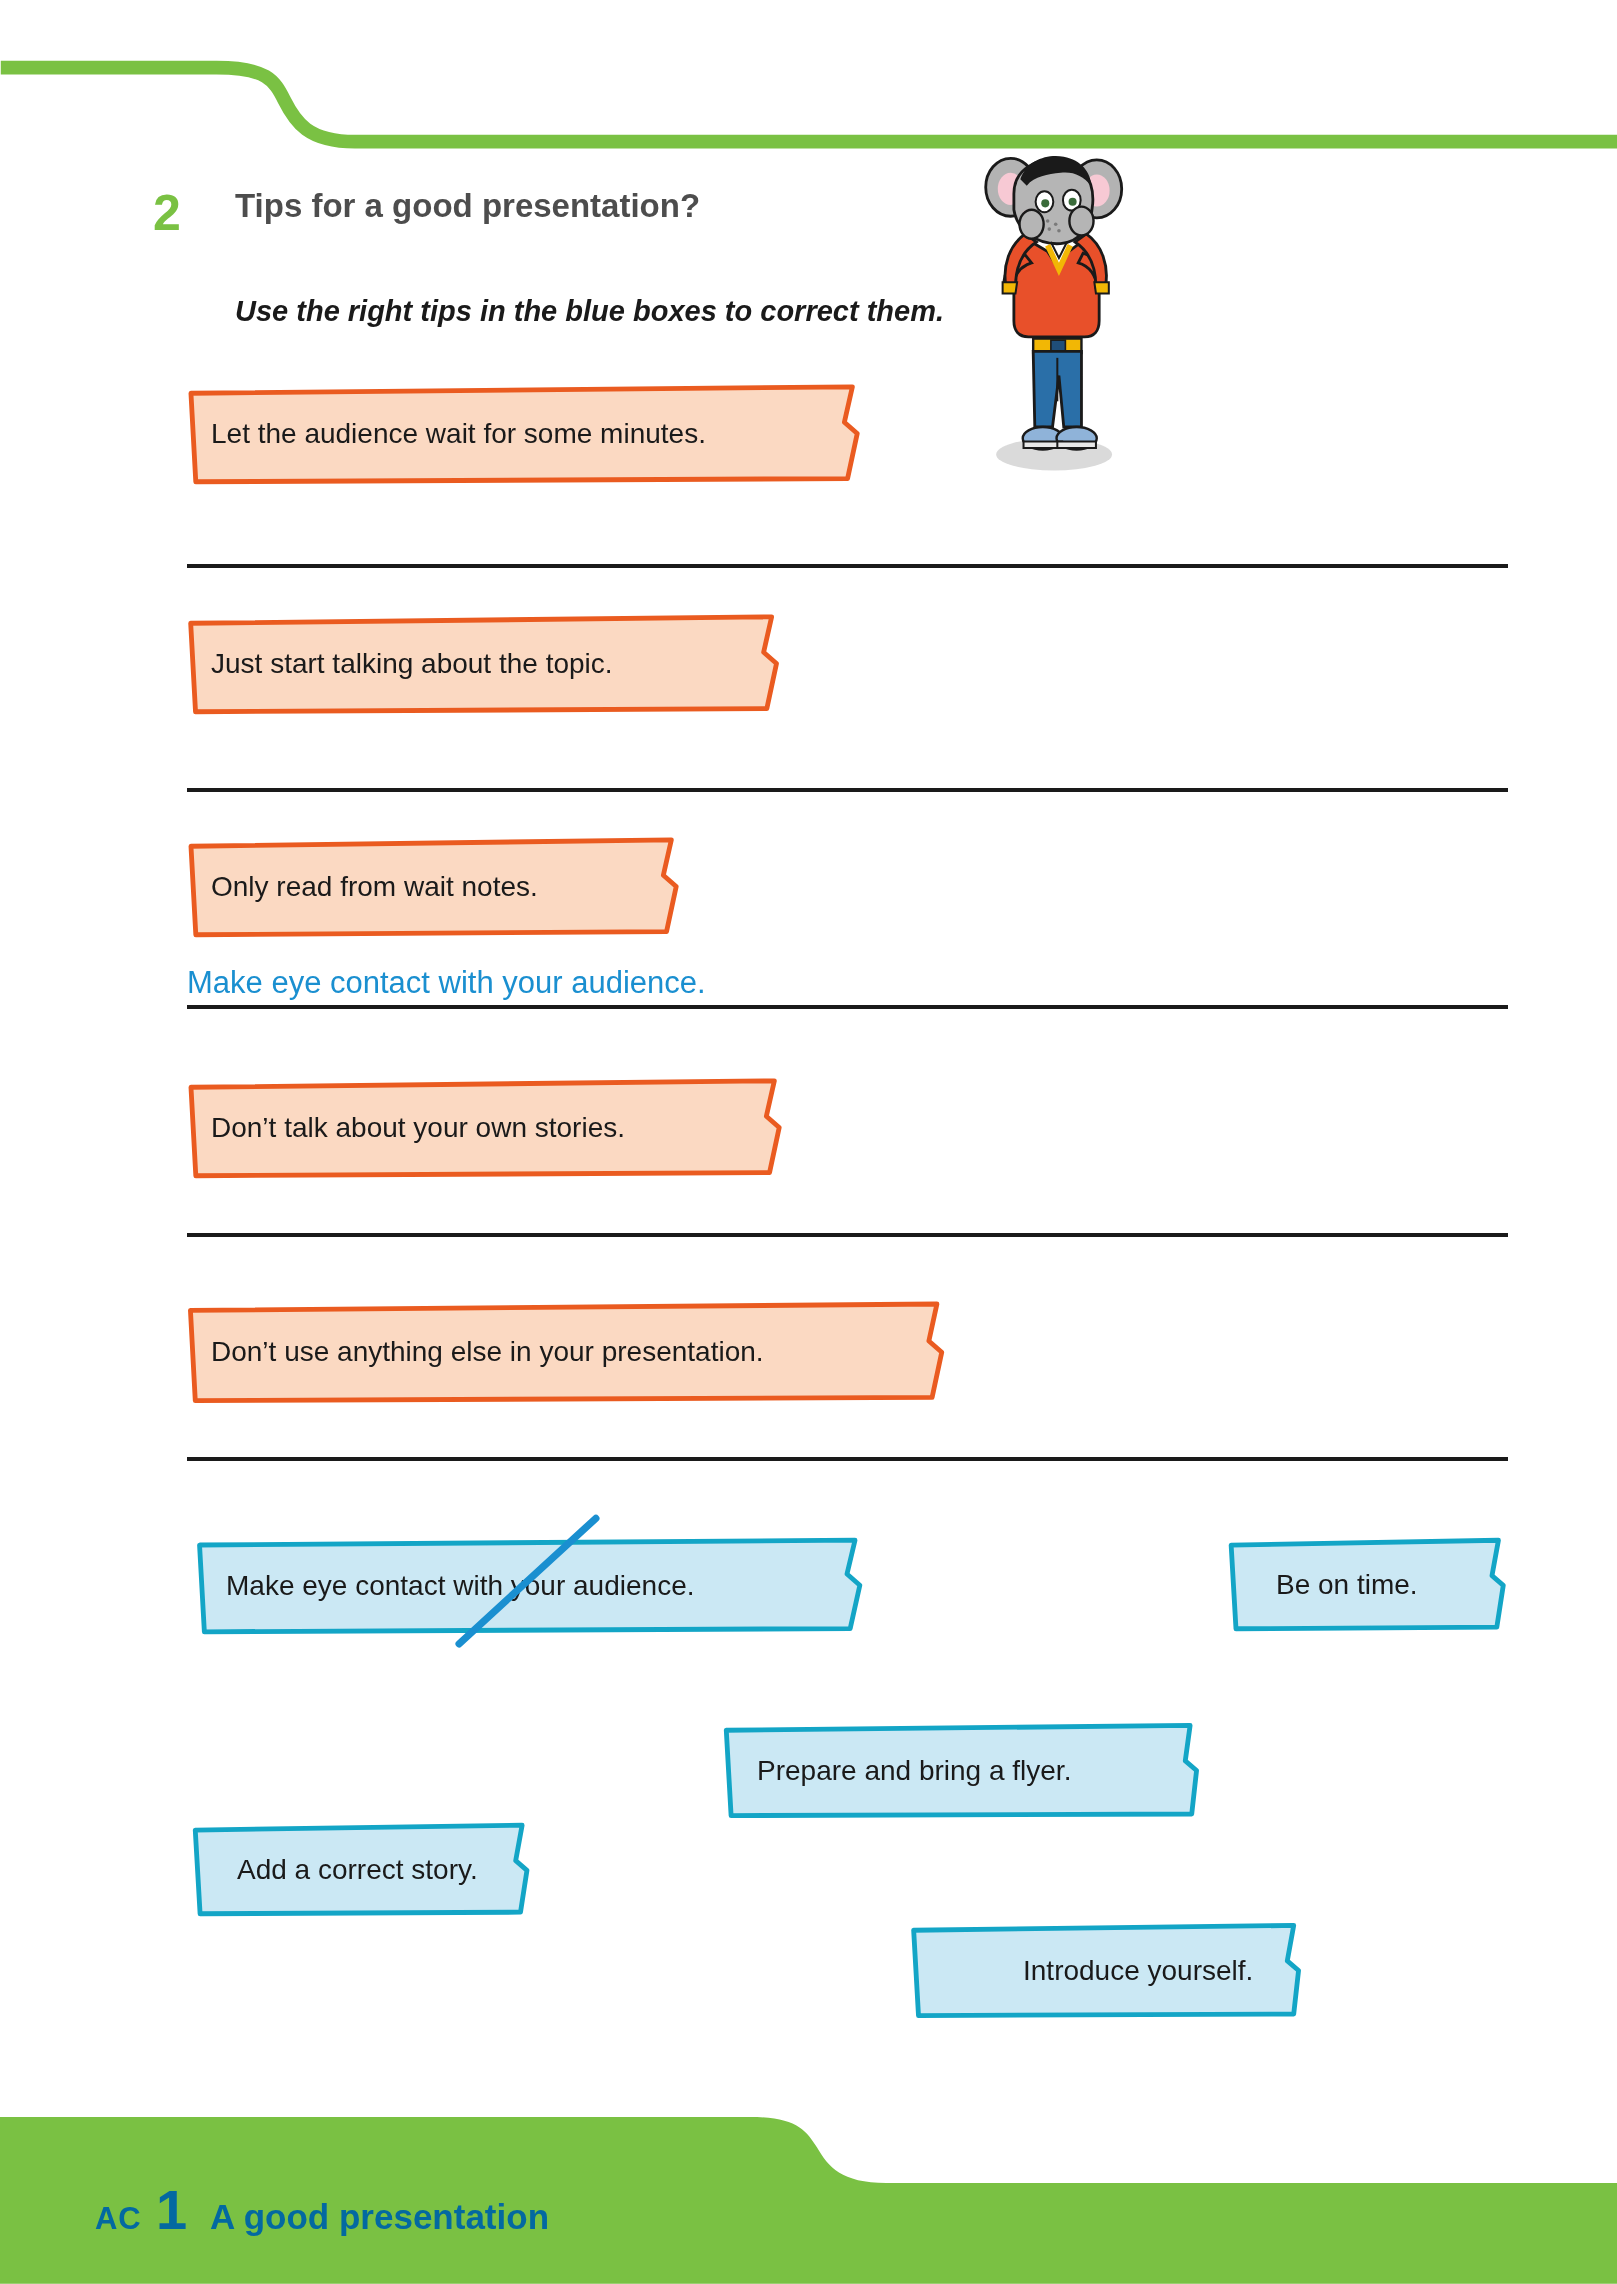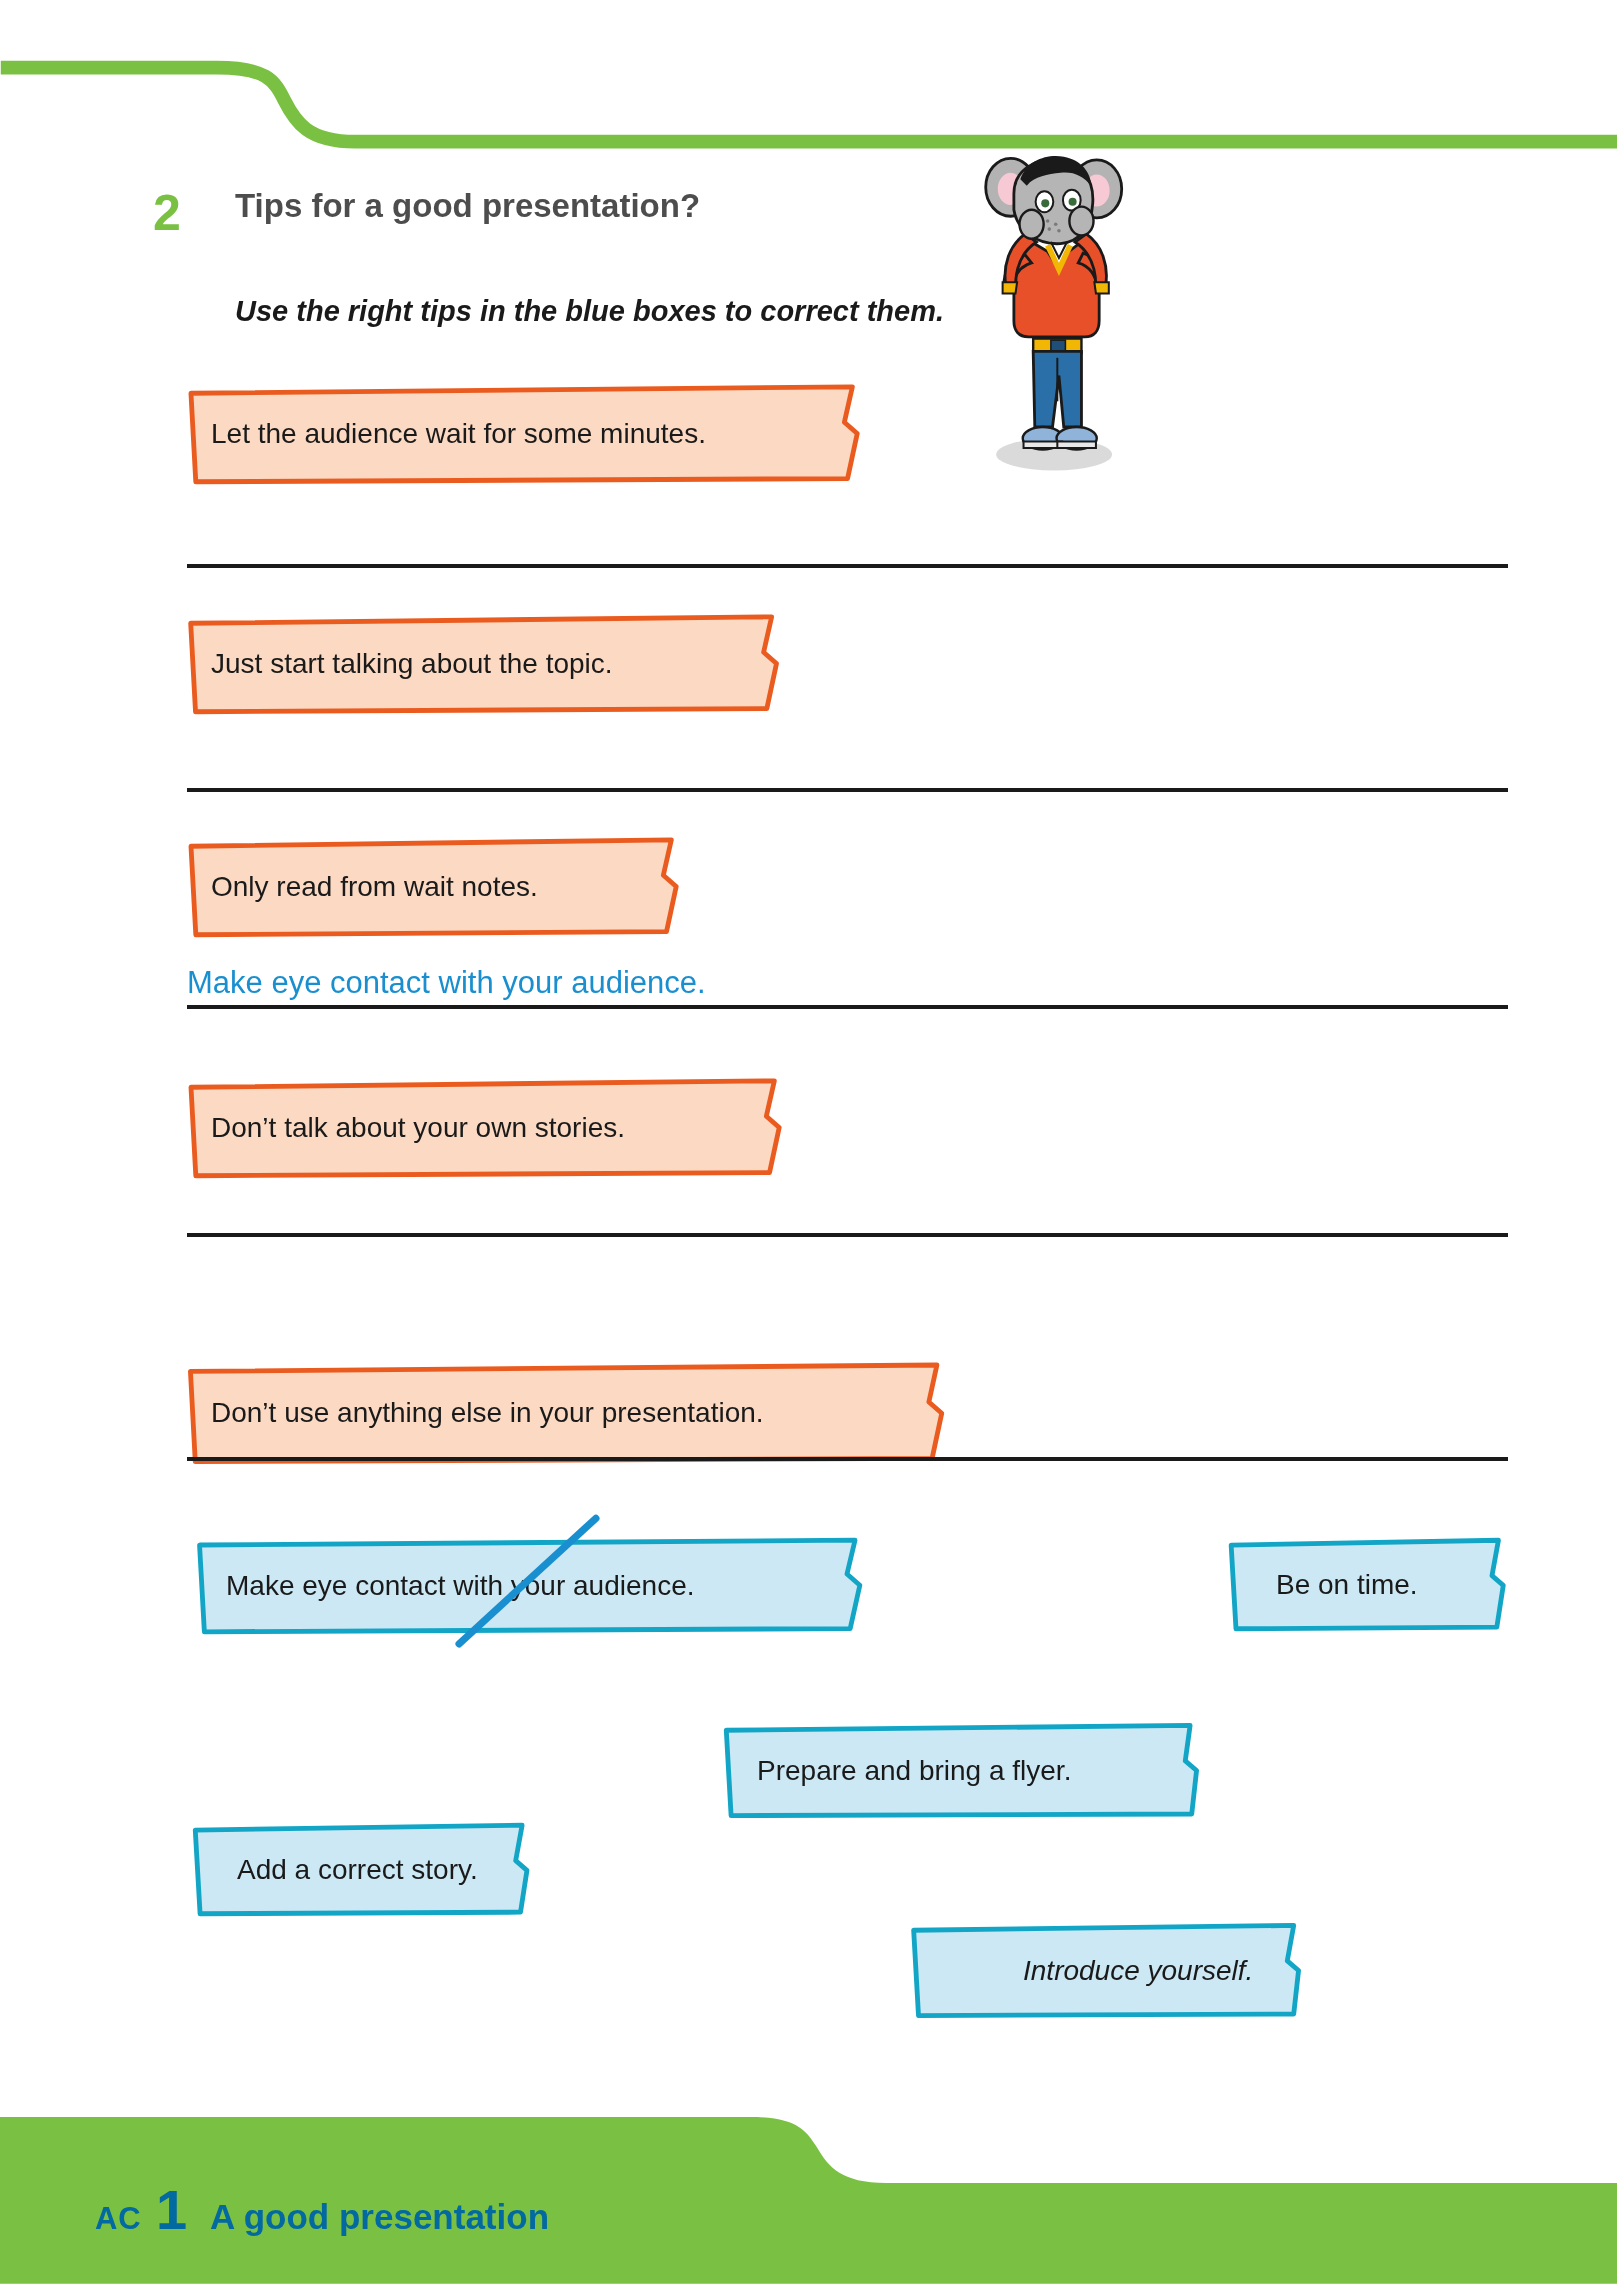--- a/index.html
+++ b/index.html
@@ -253,21 +253,21 @@
 
   <div class="banner" style="left:184px; top:1076px; width:603px; height:103px;">
     <svg width="603" height="103" viewBox="0 0 748 128">
       <path d="M 8 14 L 733 6 L 723 50 L 739 64 L 727 120 L 14 124 Z" fill="#fbd9c2" stroke="#ea5b20" stroke-width="6" stroke-linejoin="round"></path>
     </svg>
     <div class="banner-label pad-left">Don’t talk about your own stories.</div>
   </div>
 
   <div class="answer-line" style="top:1233px;"></div>
 
-  <div class="banner" style="left:184px; top:1360px; width:765px; height:105px;">
+  <div class="banner" style="left:184px; top:1299px; width:765px; height:105px;">
     <svg width="765" height="105" viewBox="0 0 950 130">
       <path d="M 8 14 L 935 6 L 925 52 L 941 66 L 929 122 L 14 126 Z" fill="#fbd9c2" stroke="#ea5b20" stroke-width="6" stroke-linejoin="round"></path>
     </svg>
     <div class="banner-label pad-left">Don’t use anything else in your presentation.</div>
   </div>
 
   <div class="answer-line" style="top:1457px;"></div>
 
   <div class="banner" style="left:192px; top:1537px; width:677px; height:98px;">
     <svg width="677" height="98" viewBox="0 0 840 122">
@@ -299,21 +299,21 @@
     <svg width="345" height="95" viewBox="0 0 428 118">
       <path d="M 10 10 L 416 4 L 408 48 L 422 60 L 414 112 L 16 114 Z" fill="#cbe8f4" stroke="#13a5c6" stroke-width="6" stroke-linejoin="round"></path>
     </svg>
     <div class="banner-label" style="padding-left:50px;">Add a correct story.</div>
   </div>
 
   <div class="banner" style="left:904px; top:1922px; width:401px; height:97px;">
     <svg width="401" height="97" viewBox="0 0 498 120">
       <path d="M 12 10 L 484 4 L 476 48 L 490 60 L 484 114 L 18 116 Z" fill="#cbe8f4" stroke="#13a5c6" stroke-width="6" stroke-linejoin="round"></path>
     </svg>
-    <div class="banner-label" style="padding-left:119px;font-style:italic;">Introduce yourself.</div>
+    <div class="banner-label" style="padding-left:119px;">Introduce yourself.</div>
   </div>
 
   <div class="footer-shape">
     <svg width="1618" height="222" viewBox="0 0 2008 275">
       <path d="M 0 68 L 930 68 C 988 68 1000 84 1014 106 C 1028 130 1044 150 1100 150 L 2008 150 L 2008 275 L 0 275 Z" fill="#7ac143"></path>
     </svg>
   </div>
   <div class="footer-text">
     <span class="footer-ac">AC</span>
     <span class="footer-num">1</span>

